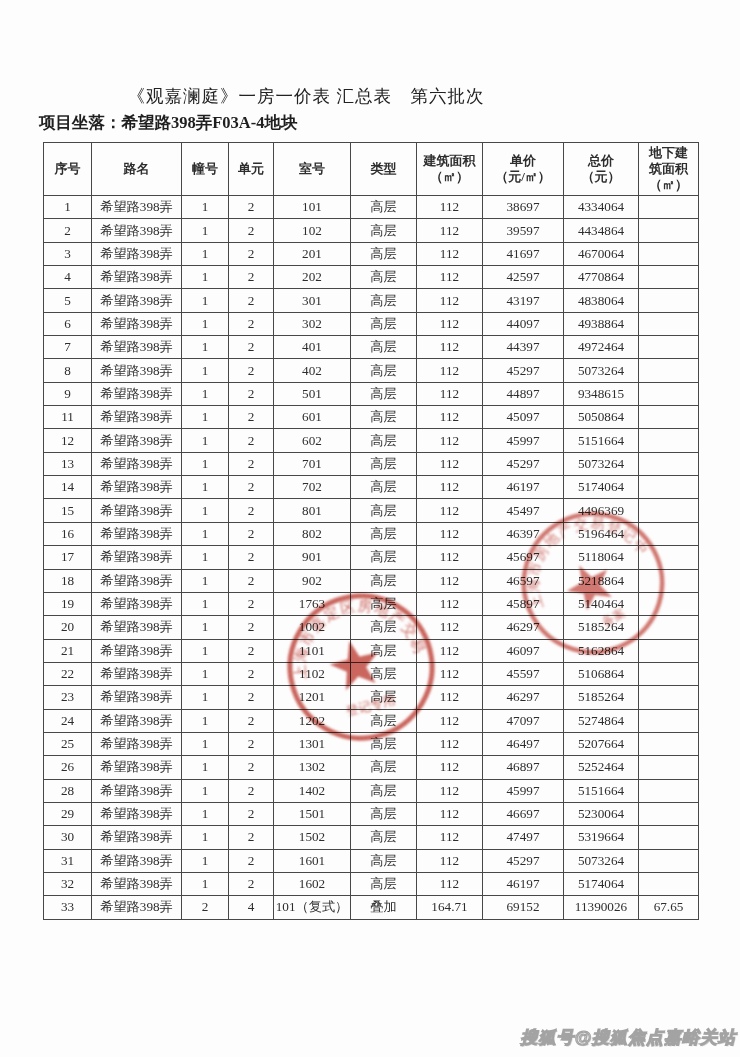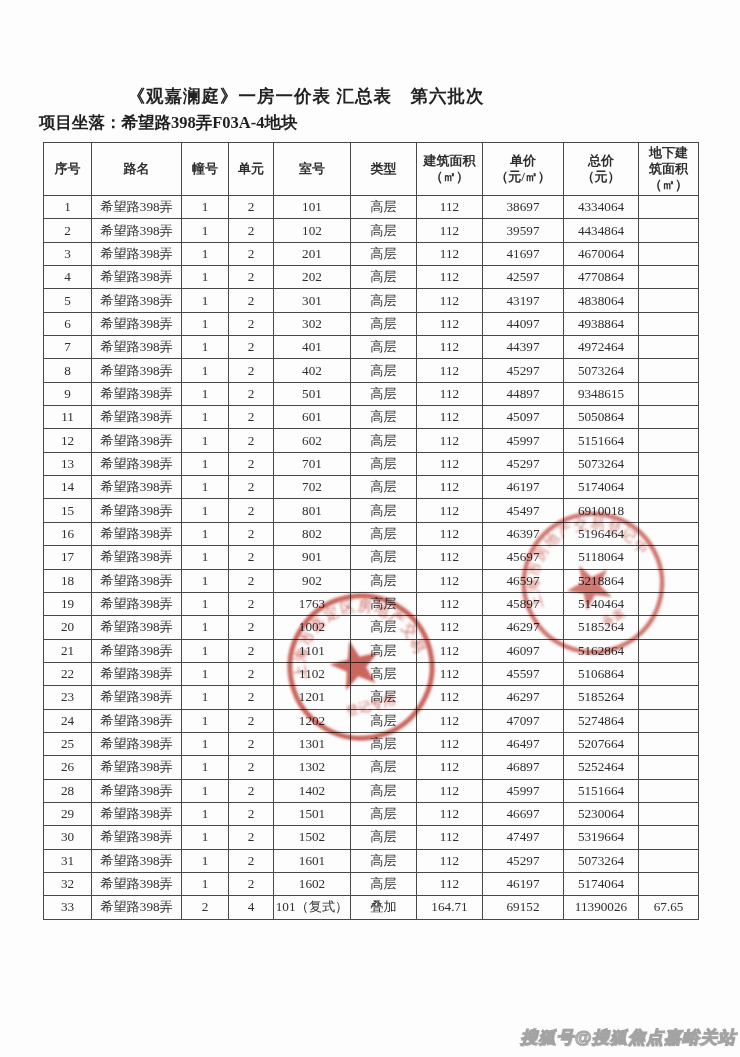--- a/index.html
+++ b/index.html
@@ -4,21 +4,21 @@
 <style>
   html,body{margin:0;padding:0;}
   body{
     width:740px;height:1057px;position:relative;overflow:hidden;
     background:#fdfdfd;
     font-family:"Liberation Serif","DejaVu Serif",serif;
     color:#2e2e2e;
   }
   .page-title{
     position:absolute;top:84px;left:0;width:612px;
-    text-align:center;font-size:17.5px;font-weight:700;
+    text-align:center;font-size:17.5px;font-weight:400;
     letter-spacing:1px;margin:0;color:#222;
   }
   .project-line{
     position:absolute;top:112px;left:39px;
     font-size:16.5px;font-weight:700;color:#1f1f1f;
   }
   table.price-table{
     position:absolute;left:43px;top:142px;width:655px;
     border-collapse:collapse;table-layout:fixed;
     text-align:center;color:#2e2e2e;
@@ -248,21 +248,21 @@
       </tr>
       <tr>
         <td>15</td>
         <td>希望路398弄</td>
         <td>1</td>
         <td>2</td>
         <td>801</td>
         <td>高层</td>
         <td>112</td>
         <td>45497</td>
-        <td>6910018</td>
+        <td>4496369</td>
         <td></td>
       </tr>
       <tr>
         <td>16</td>
         <td>希望路398弄</td>
         <td>1</td>
         <td>2</td>
         <td>802</td>
         <td>高层</td>
         <td>112</td>

